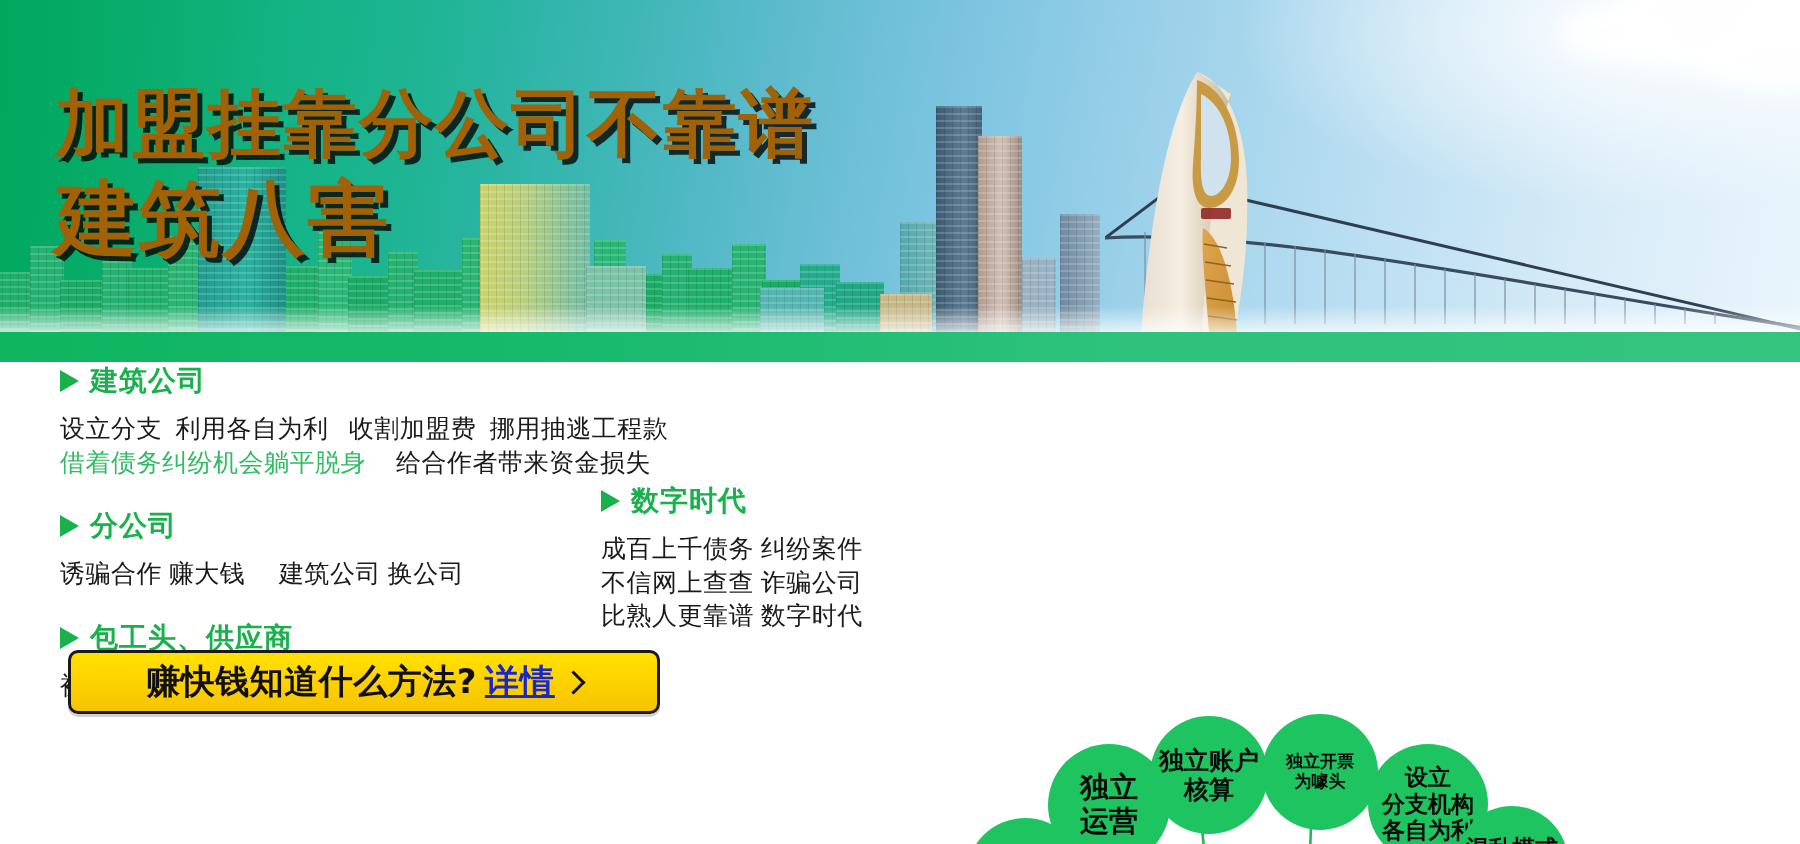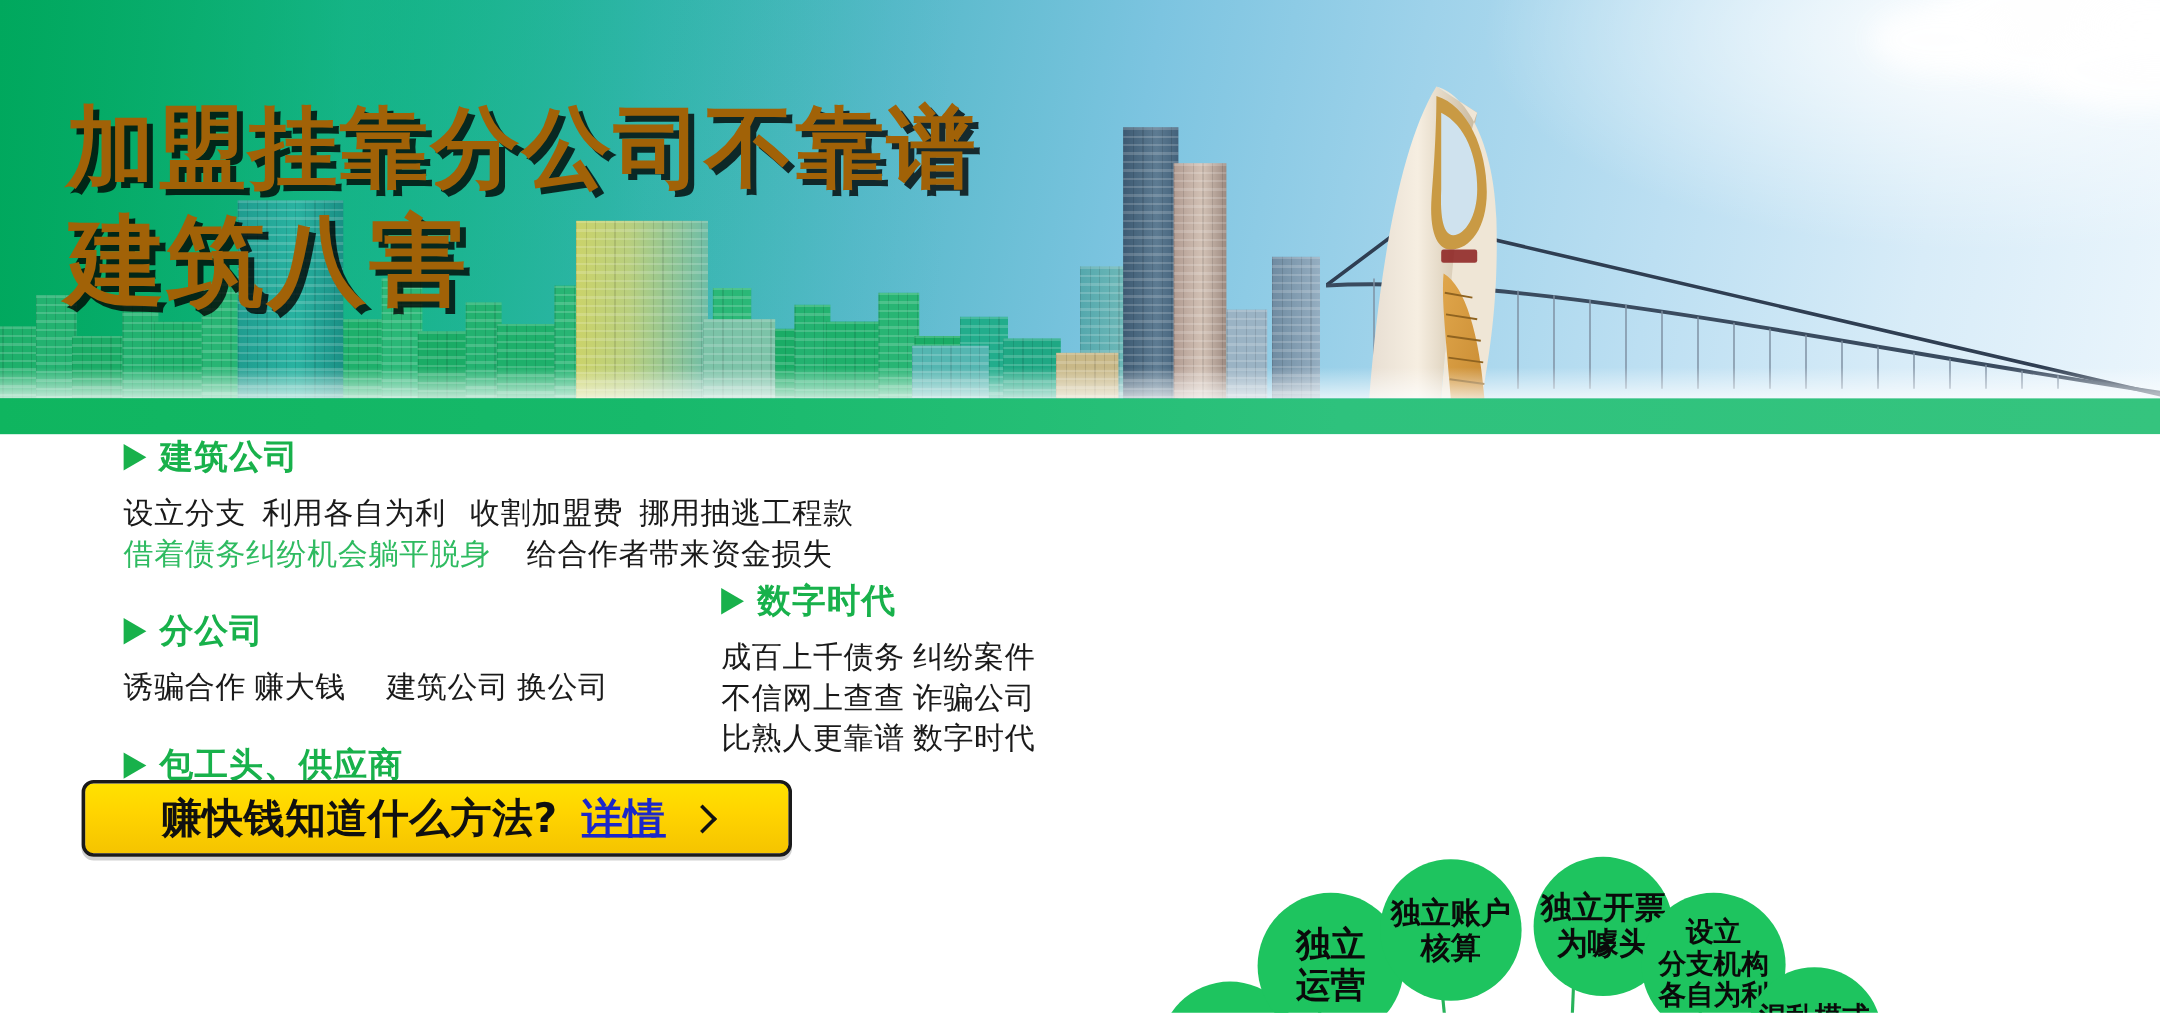--- a/index.html
+++ b/index.html
@@ -75,34 +75,34 @@
   }
   .hero-title .l1{ font-size:74px; display:block; }
   .hero-title .l2{ font-size:82px; display:block; margin-top:14px; }
 
   
   .content{ position:absolute; left:0; top:362px; width:1800px; height:482px; background:#fff; }
 
   .leftcol{ position:absolute; left:60px; top:0; width:760px; }
   .rightsub{ position:absolute; left:601px; top:120px; width:260px;text-align:right; }
 
-  .sec{ margin-bottom:6px;margin-left:43px; }
+  .sec{ margin-bottom:6px; }
   .sec-head{ display:flex; align-items:center; gap:11px; }
   .tri{ width:0;height:0;border-left:19px solid #18b14b;border-top:11px solid transparent;border-bottom:11px solid transparent; }
   .sec-title{ color:#18b14b; font-size:28px; font-weight:700; letter-spacing:1px; }
   .sec-line{ font-size:25px; color:#1a1a1a; line-height:1.34; letter-spacing:.5px; white-space:pre;font-family:Liberation Serif, serif; }
   .sec-line.green{ color:#2fbb61; }
   .sec-body{ margin-top:12px; }
 
   .cta{
     position:absolute; left:68px; top:288px;
     width:592px; height:64px; border-radius:10px;
     background:linear-gradient(180deg,#ffe200 0%,#ffd400 42%,#f5c400 100%);
     border:3px solid #1a1a1a;
-    display:flex; align-items:center; justify-content:center; gap:20px;
+    display:flex; align-items:center; justify-content:center; gap:8px;
     box-shadow:0 3px 0 rgba(0,0,0,.18);
   }
   .cta-main{ font-size:34px; font-weight:700; color:#101010; letter-spacing:.5px; }
   .cta-link{ font-size:34px; font-weight:700; color:#1b27c9; letter-spacing:1px;text-decoration:underline; }
   .cta-chev{ width:17px; height:17px; border-right:3.5px solid #111; border-top:3.5px solid #111; transform:rotate(45deg); margin-left:2px; }
 
   
   .diagram{ position:absolute; left:900px; top:360px; width:900px; height:484px; }
   .diagram svg{ position:absolute; left:0; top:0; }
 
@@ -321,21 +321,21 @@
     </div>
 
     <div class="bubble" style="left:148px;  top:22px;  width:122px; height:122px; font-size:29px;">
       <span>独立<br>运营</span>
     </div>
 
     <div class="bubble" style="left:250px;  top:-6px;  width:118px; height:118px; font-size:25px;">
       <span>独立账户<br>核算</span>
     </div>
 
-    <div class="bubble" style="left:378px;  top:-8px;  width:116px; height:116px; font-size:26px;align-items:center;">
+    <div class="bubble" style="left:362px;  top:-8px;  width:116px; height:116px; font-size:17px;align-items:center;">
       <span>独立开票<br>为噱头</span>
     </div>
 
     <div class="bubble" style="left:468px;  top:22px;  width:120px; height:120px; font-size:23px;">
       <span>设立<br>分支机构<br>各自为利</span>
     </div>
 
     <div class="bubble" style="left:556px;  top:84px;  width:112px; height:112px; font-size:23px;">
       <span>混乱模式<br>浑水摸鱼</span>
     </div>

